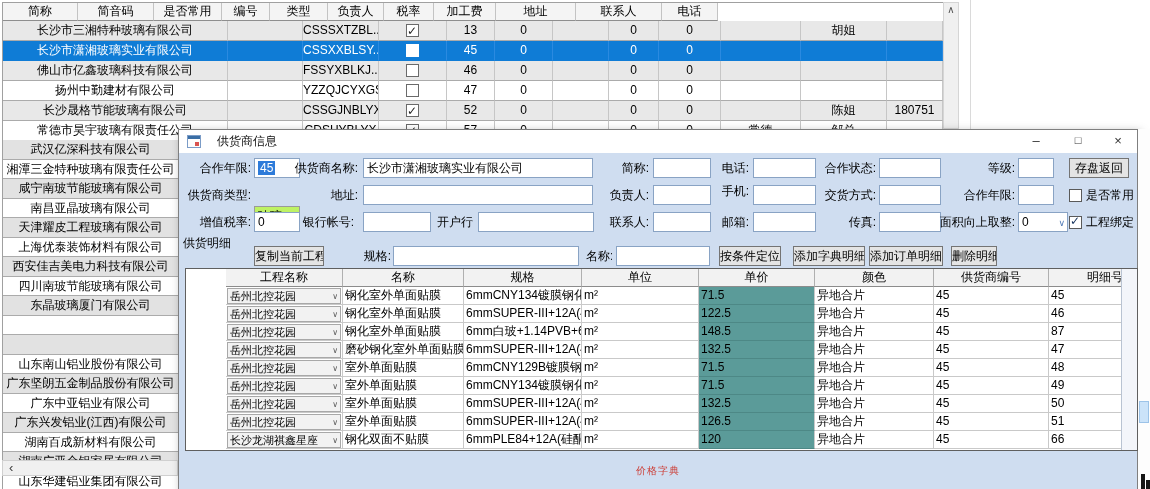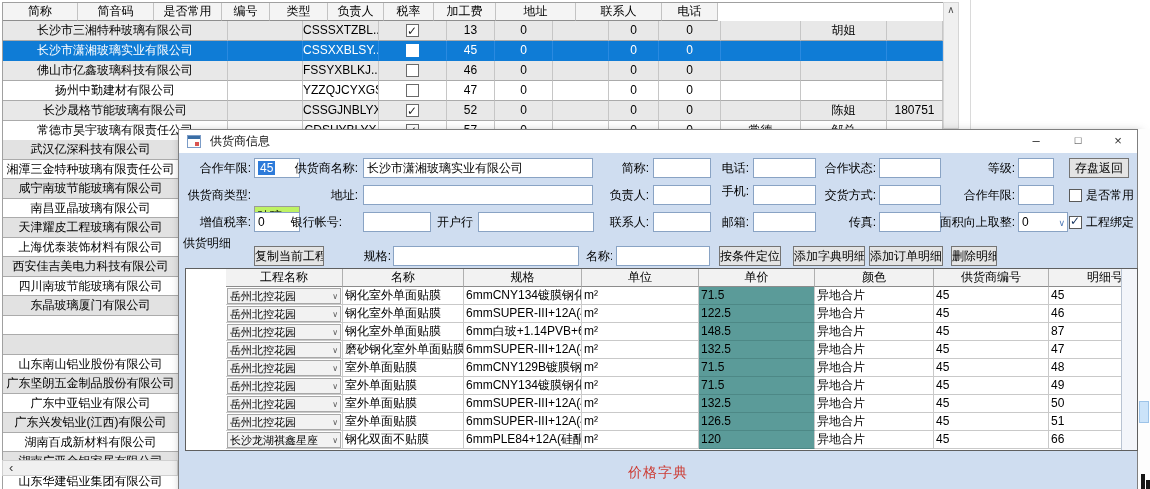--- a/index.html
+++ b/index.html
@@ -29,21 +29,21 @@
   .l-row:nth-of-type(odd){background:#e2e2e2;}
   .l-hscroll{position:absolute;left:2px;top:460px;width:176px;height:16px;background:#f0f0f0;border:1px solid #d0d0d0;box-sizing:border-box;}
   .l-hscroll .larr::before{content:"‹";position:absolute;left:6px;top:0px;font-size:13px;color:#404040;line-height:14px;}
 
   
   .dialog{position:absolute;left:178px;top:129px;width:958px;height:361px;background:#cfddf0;border:1px solid #7f7f7f;box-shadow:3px 3px 9px rgba(0,0,0,.35);box-sizing:content-box;}
   .titlebar{position:relative;height:23px;background:#fff;display:flex;align-items:center;}
   .app-icon{position:relative;width:14px;height:13px;margin-left:8px;background:#fdfdfd;border:1px solid #7b9cc7;box-sizing:border-box;}
   .app-icon::before{content:"";position:absolute;left:0;top:0;right:0;height:3px;background:#3a6ea5;}
   .app-icon::after{content:"";position:absolute;right:1px;bottom:1px;width:4px;height:4px;background:#d9534f;}
-  .titlebar .title{margin-left:9px;font-size:12px;color:#111;}
+  .titlebar .title{margin-left:16px;font-size:12px;color:#111;}
   .winbtn{position:absolute;top:0;height:23px;line-height:21px;text-align:center;font-size:13px;color:#333;}
   .winbtn.min{right:80px;width:42px;}
   .winbtn.max{right:38px;width:42px;font-size:11px;}
   .winbtn.close{right:0;width:38px;}
   .dlg-body{position:absolute;left:0;top:23px;right:0;bottom:0;}
 
   .lbl{position:absolute;height:20px;line-height:20px;text-align:right;white-space:nowrap;overflow:hidden;}
   .fld{position:absolute;height:20px;background:#fff;border:1px solid #89a3c4;line-height:18px;padding:0 3px;box-sizing:border-box;overflow:hidden;white-space:nowrap;}
   .fld.readonly{background:#bef264;border-color:#9a9a9a;margin-top:21px;}
   .selhl{background:#2e7bd9;color:#fff;padding:0 2px;}
@@ -59,21 +59,21 @@
   .grid{position:absolute;left:6px;top:115px;width:953px;height:183px;background:#fff;border:1px solid #5f5f5f;box-sizing:border-box;overflow:hidden;}
   .g-header,.g-row{display:flex;width:936px;padding-left:40px;}
   .gh{height:18px;line-height:17px;background:#f2f2f2;border-right:1px solid #b0b0b0;border-bottom:1px solid #8c8c8c;text-align:center;box-sizing:border-box;overflow:hidden;white-space:nowrap;}
   .gc{height:18px;line-height:17px;border-right:1px solid #c9c9c9;border-bottom:1px solid #c9c9c9;padding:0 2px;box-sizing:border-box;overflow:hidden;white-space:nowrap;}
   .w0{width:117px}.w1{width:121px}.w2{width:118px}.w3{width:117px}.w4{width:116px}.w5{width:119px}.w6{width:115px}.w7{width:113px}
   .gc.price{background:#5b9b99;border-bottom-color:#4d8886;}
   .gc.gcombo{padding:1px;}
   .combo{height:14px;background:#f2f2f2;border:1px solid #a8a8a8;display:flex;align-items:center;justify-content:space-between;padding:0 2px;font-size:11px;box-sizing:content-box;overflow:hidden;white-space:nowrap;}
   .arr::before{content:"∨";font-size:8px;color:#5a5a5a;}
   .g-vscroll{position:absolute;right:0;top:0;width:15px;height:100%;background:#f3f5fa;border-left:1px solid #b9c3d2;}
-  .footer-red{position:absolute;left:0;top:311px;width:100%;text-align:center;color:#cc3b33;font-size:14px;letter-spacing:1px;}
+  .footer-red{position:absolute;left:0;top:311px;width:100%;text-align:center;color:#cc3b33;font-size:10px;letter-spacing:1px;}
 
   
   .right-strip{position:absolute;left:1138px;top:129px;width:12px;height:360px;background:#fdfdfd;}
   .blue-nub{position:absolute;left:1139px;top:401px;width:10px;height:22px;background:#cbe3f9;border:1px solid #9cc3e8;box-sizing:border-box;}
   .glyph1{position:absolute;left:1141px;top:474px;width:4px;height:15px;background:#161616;}
   .glyph2{position:absolute;left:1146px;top:480px;width:4px;height:9px;background:#161616;}
 </style>
 </head>
 <body>
 
@@ -277,21 +277,21 @@
       <div class="fld" style="left:700px;top:32px;width:62px"></div>
       <div class="lbl" style="left:726px;top:32px;width:110px">合作年限:</div>
       <div class="fld" style="left:839px;top:32px;width:36px"></div>
       <div class="cbwrap" style="left:890px;top:32px">
         <span class="dcb"></span>
         <span>是否常用</span>
       </div>
 
       <div class="lbl" style="left:2px;top:59px;width:70px">增值税率:</div>
       <div class="fld" style="left:75px;top:59px;width:46px">0</div>
-      <div class="lbl" style="left:76px;top:59px;width:87px">银行帐号:</div>
+      <div class="lbl" style="left:88px;top:59px;width:87px">银行帐号:</div>
       <div class="fld" style="left:184px;top:59px;width:68px"></div>
       <div class="lbl" style="left:258px;top:59px;width:36px">开户行:</div>
       <div class="fld" style="left:299px;top:59px;width:116px"></div>
       <div class="lbl" style="left:400px;top:59px;width:70px">联系人:</div>
       <div class="fld" style="left:474px;top:59px;width:58px"></div>
       <div class="lbl" style="left:510px;top:59px;width:60px">邮箱:</div>
       <div class="fld" style="left:574px;top:59px;width:63px"></div>
       <div class="lbl" style="left:617px;top:59px;width:80px">传真:</div>
       <div class="fld" style="left:700px;top:59px;width:62px"></div>
       <div class="lbl" style="left:726px;top:59px;width:110px">面积向上取整:</div>

